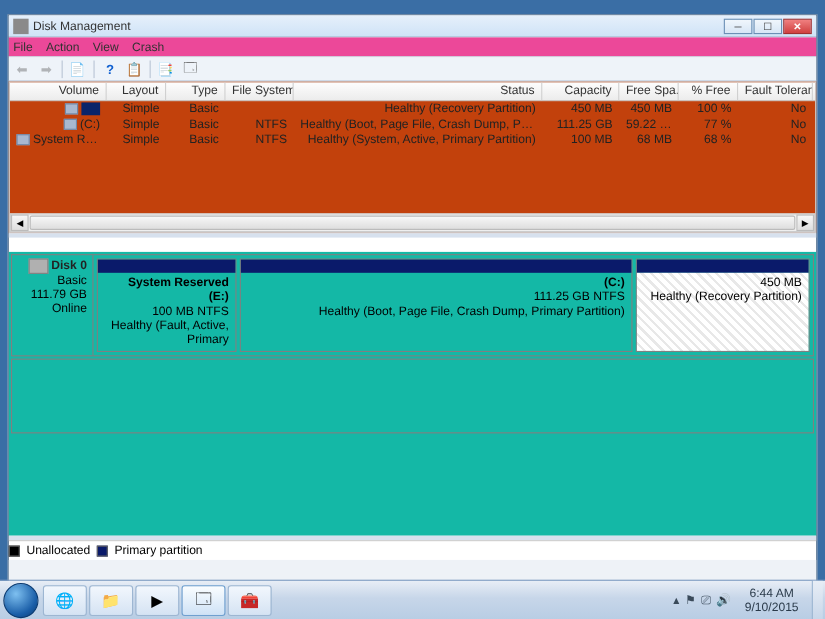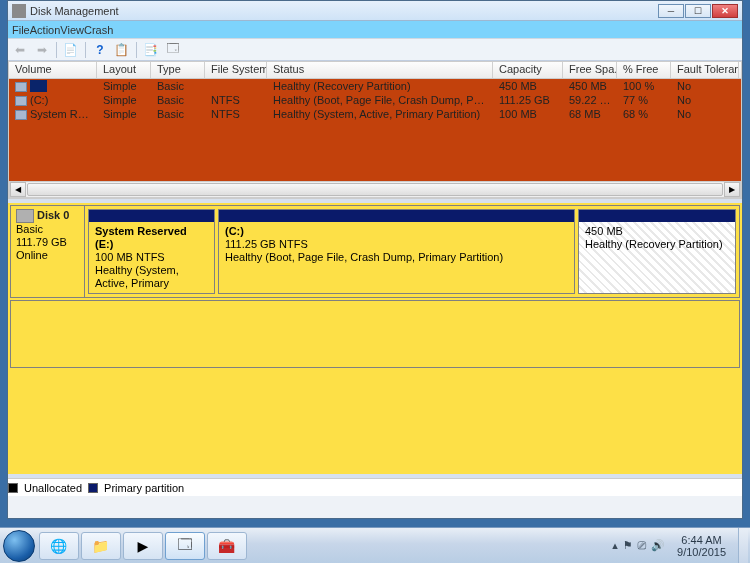--- a/index.html
+++ b/index.html
@@ -1,43 +1,43 @@
 <!DOCTYPE html>
 <html><head>
 <meta charset="utf-8">
 <style>
 * { box-sizing: border-box; margin: 0; padding: 0; font-family: "Segoe UI", Tahoma, sans-serif; font-size: 11px; }
 body { width: 750px; height: 563px; background: #3a6ea5; position: relative; overflow: hidden; }
-.window { position: absolute; left: 7px; top: 0; width: 736px; height: 519px; background: #fff; border: 1px solid #4a6a8a; display: flex; flex-direction: column; }
+.window { position: absolute; left: 7px; top: 13px; width: 736px; height: 519px; background: #fff; border: 1px solid #4a6a8a; display: flex; flex-direction: column; text-align: right; }
 .titlebar { height: 20px; background: linear-gradient(#e6f0fb,#cfe3f7); border-bottom: 1px solid #9db7d1; display: flex; align-items: center; padding: 0 4px; }
 .titlebar .t-icon { width: 14px; height: 14px; margin-right: 4px; background: #8a8a8a; display:inline-block; }
 .titlebar .title { color: #333; }
 .win-btns { margin-left: auto; display: flex; gap:1px; }
 .win-btns div { width: 26px; height: 14px; border: 1px solid #6b90b5; background: linear-gradient(#f0f6fc,#d7e6f5); display:flex; align-items:center; justify-content:center; font-size:9px; color:#333; cursor:pointer;}
 .win-btns .close { background: linear-gradient(#f08080,#d04040); border-color:#a03030; color:#fff; font-weight:bold;}
-.menubar { height: 18px; background:#7dd3fc; border-bottom:1px solid #d0d8e2; display:flex; align-items:center; padding:0 4px; }
+.menubar { height: 18px; background:#ec4899; border-bottom:1px solid #d0d8e2; display:flex; align-items:center; padding:0 4px; gap:12px;}
 .menubar span { color:#333; cursor:pointer; }
 .toolbar { height: 22px; background:#eef3f9; border-bottom:1px solid #c0cde0; display:flex; align-items:center; padding:0 4px; gap:6px;}
 .tbicon { width:16px; height:16px; display:flex; align-items:center; justify-content:center; font-size:12px; color:#555; cursor:pointer;}
 .tbicon.disabled { opacity:.4; }
 .tbsep { width:1px; height:16px; background:#b8c4d4; }
 .vol-table { border:1px solid #ccc; background:#c2410c; }
 .vol-header { display:flex; background:linear-gradient(#fdfdfd,#ececec); border-bottom:1px solid #ccc; height:17px; }
 .vol-header div { border-right:1px solid #d0d0d0; padding:1px 6px; color:#333; overflow:hidden; white-space:nowrap;}
 .vol-row { display:flex; height:14px; align-items:center;}
 .vol-row div { padding:0 6px; color:#222; overflow:hidden; white-space:nowrap; text-overflow:ellipsis;}
 .vol-row .drive-icon { width:12px; height:10px; background:#a8b8d0; border:1px solid #7088a8; display:inline-block; margin-right:3px; vertical-align:middle;}
 .vol-row.selected .c0 .hl { background:#0a246a; color:#fff; padding:0 12px 0 2px;}
 .col0{width:88px}.col1{width:54px}.col2{width:54px}.col3{width:62px}.col4{width:226px}.col5{width:70px}.col6{width:54px}.col7{width:54px}.col8{width:68px}
 .scrollbar-h { height:17px; background:#efefef; border:1px solid #ccc; position:relative; margin-top:60px;}
 .scrollbar-h .thumb { position:absolute; left:17px; right:17px; top:1px; bottom:1px; background:linear-gradient(#f7f7f7,#dedede); border:1px solid #bbb; border-radius:2px;}
 .scrollbar-h .arr { position:absolute; width:16px; top:0; bottom:0; background:linear-gradient(#f7f7f7,#dedede); border:1px solid #bbb; display:flex; align-items:center; justify-content:center; font-size:8px;}
 .scrollbar-h .arr.l{left:0}.scrollbar-h .arr.r{right:0}
 .splitter { height:4px; background:#d7e1ee; cursor:ns-resize;}
-.disk-area { flex:1; overflow:auto; background:#fde047; padding:2px;}
+.disk-area { flex:1; overflow:auto; background:#14b8a6; padding:2px;margin-top:13px;}
 .disk-row { display:flex; border:1px solid #808080; margin-bottom:2px; min-height:68px;}
 .disk-label { width:74px; border-right:1px solid #808080; padding:3px 5px; line-height:13px;}
 .disk-label .dname { font-weight:bold; color:#222;}
 .disk-label .dicon { width:18px; height:14px; background:#b0b0b0; border:1px solid #808080; display:inline-block; margin-right:3px; vertical-align:middle;}
 .disk-parts { flex:1; display:flex; padding:3px; gap:3px;}
 .part { border:1px solid #808080; display:flex; flex-direction:column;}
 .part .bar { height:12px; background:#0a1a6a;}
 .part .pbody { padding:3px 6px; line-height:13px; flex:1;}
 .part .pname { font-weight:bold;}
 .part.hatched .pbody { background: repeating-linear-gradient(45deg,#fff,#fff 4px,#e8e8e8 4px,#e8e8e8 6px);}
@@ -154,21 +154,21 @@
             <div>Basic</div>
             <div>111.79 GB</div>
             <div style="margin-top:0">Online</div>
           </div>
           <div class="disk-parts">
             <div class="part" style="flex: 0 0 127px;">
               <div class="bar"></div>
               <div class="pbody">
                 <div class="pname">System Reserved  (E:)</div>
                 <div>100 MB NTFS</div>
-                <div>Healthy (System, Active, Primary</div>
+                <div>Healthy (Fault, Active, Primary</div>
               </div>
             </div>
             <div class="part" style="flex: 1 1 0%;">
               <div class="bar"></div>
               <div class="pbody">
                 <div class="pname">(C:)</div>
                 <div>111.25 GB NTFS</div>
                 <div>Healthy (Boot, Page File, Crash Dump, Primary Partition)</div>
               </div>
             </div>

